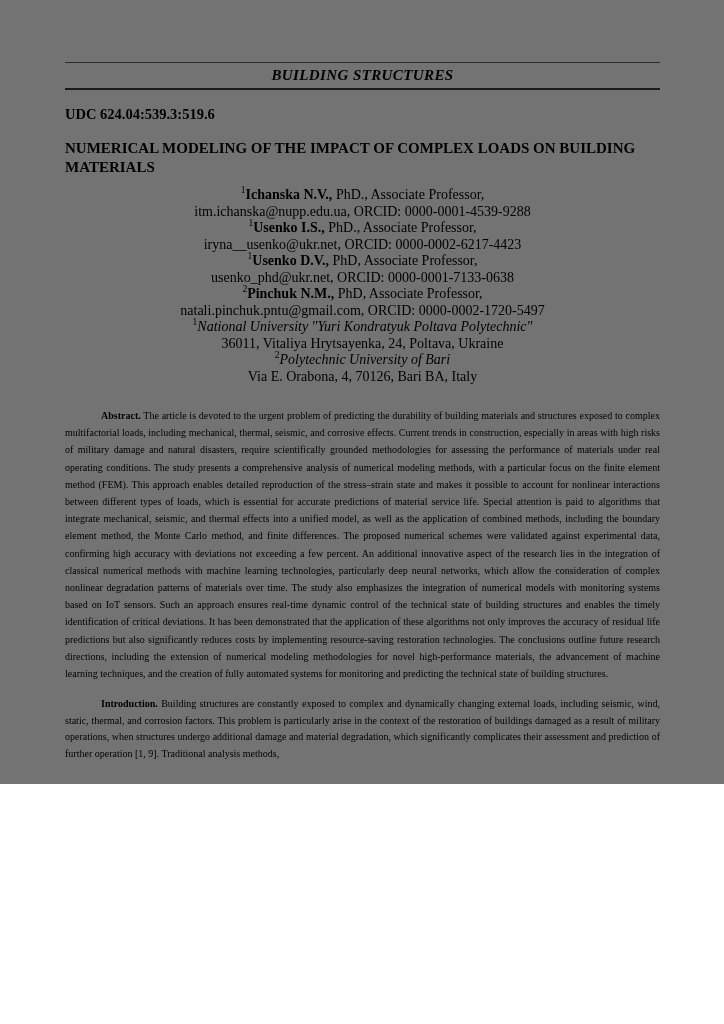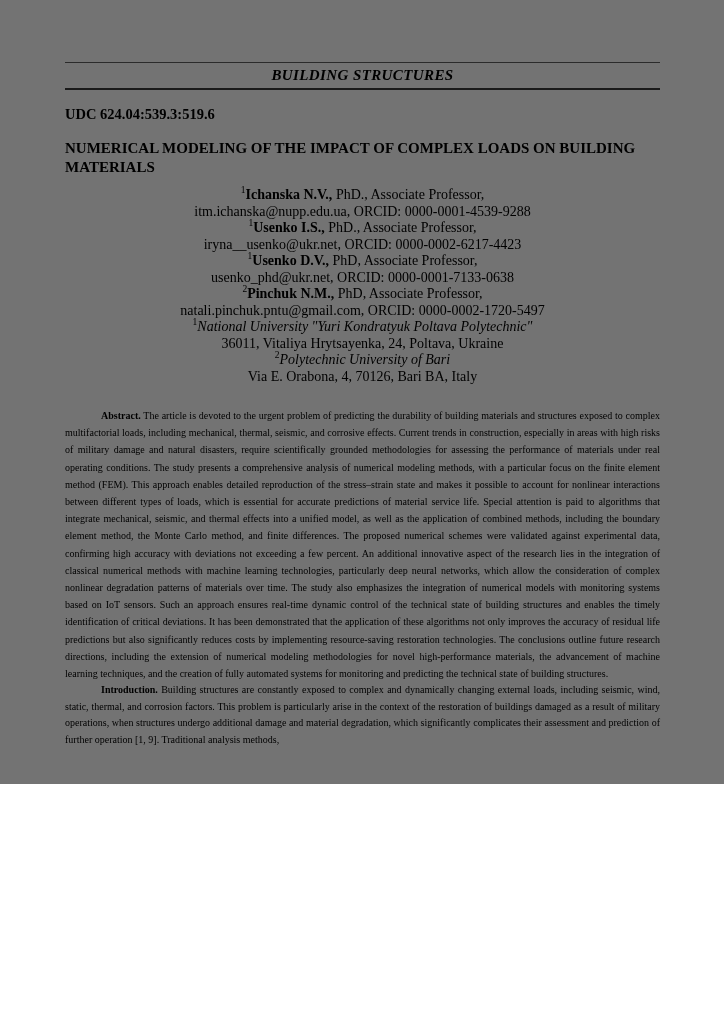--- a/index.html
+++ b/index.html
@@ -41,21 +41,21 @@
   .authors .b { font-weight:bold; }
   .authors .it { font-style:italic; }
 
   
   .para {
     text-align:justify; font-size:10px; line-height:17.2px;
     text-indent:36px;
   }
   .abstract-para { margin-top:22px; }
   .keywords-para { margin-top:0; }
-  .intro-para { line-height:16.5px; }
+  .intro-para { margin-top:14px; line-height:16.5px; }
   .lbl { font-weight:bold; }
 
   
   .footer {
     position:absolute; left:65px; top:954px; width:586px;
     border-top:1px solid #2b2b2b;
     text-align:center; font-size:13.5px; line-height:17px;
   }
   .page-number {
     position:absolute; right:31px; top:943px;

